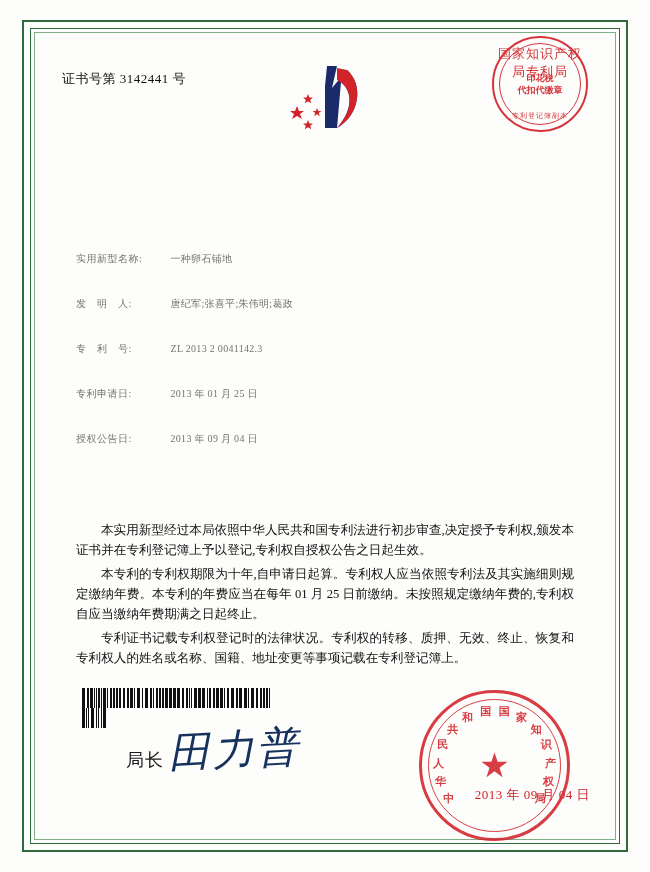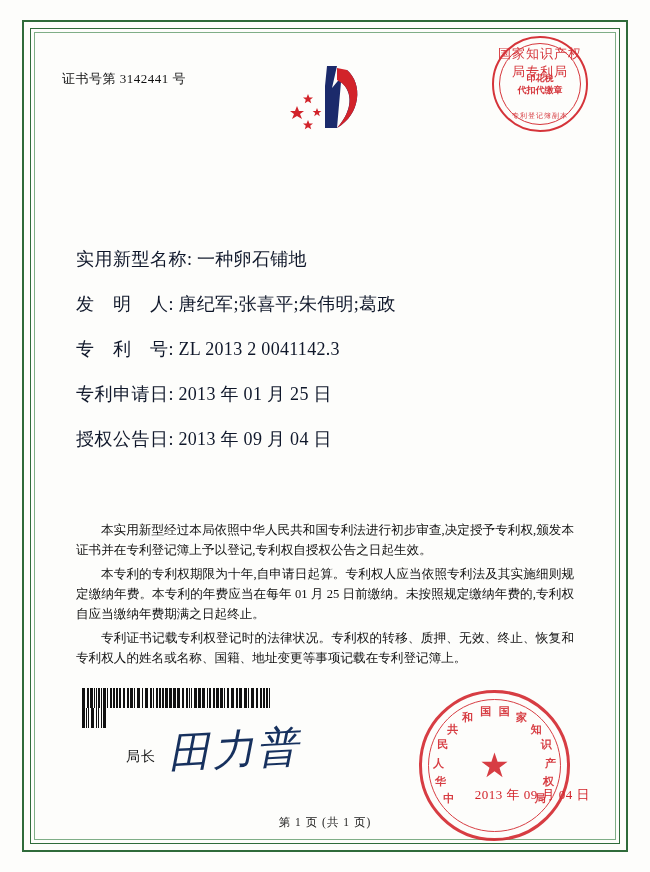--- a/index.html
+++ b/index.html
@@ -126,24 +126,24 @@
   }
 
   
   .fields {
     position: absolute;
     left: 76px;
     top: 248px;
     width: 500px;
   }
   .field-row {
-    font-size: 18px;
+    font-size: 10px;
     line-height: 22px;
     margin-bottom: 23px;
-    color: #0f172a;
+    color: #737373;
     white-space: nowrap;
   }
   .field-label {
     display: inline-block;
     min-width: 92px;
     letter-spacing: 0.5px;
   }
   .field-value {
     letter-spacing: 0.3px;
   }
@@ -178,21 +178,21 @@
     background: #111;
     margin-right: 1px;
     vertical-align: top;
   }
 
   
   .sig-label {
     position: absolute;
     left: 126px;
     top: 748px;
-    font-size: 14px;
+    font-size: 18px;
     letter-spacing: 1px;
     text-align: center;
   }
   .sig-script {
     position: absolute;
     left: 168px;
     top: 722px;
     font-size: 42px;
     font-family: "DejaVu Serif", "Liberation Serif", serif;
     font-style: italic;
@@ -344,14 +344,13 @@
       <div class="circ-char" style="transform: rotate(28.8462deg) translate(0px, -56px) rotate(-28.8462deg);">家</div>
       <div class="circ-char" style="transform: rotate(48.0769deg) translate(0px, -56px) rotate(-48.0769deg);">知</div>
       <div class="circ-char" style="transform: rotate(67.3077deg) translate(0px, -56px) rotate(-67.3077deg);">识</div>
       <div class="circ-char" style="transform: rotate(86.5385deg) translate(0px, -56px) rotate(-86.5385deg);">产</div>
       <div class="circ-char" style="transform: rotate(105.769deg) translate(0px, -56px) rotate(-105.769deg);">权</div>
       <div class="circ-char" style="transform: rotate(125deg) translate(0px, -56px) rotate(-125deg);">局</div>
     </div>
 
   <div class="seal-date">2013 年 09 月 04 日</div>
 
-  <div class="footer">第 1 页 (共 1 页)</div>
 </div>
 
 </body></html>

